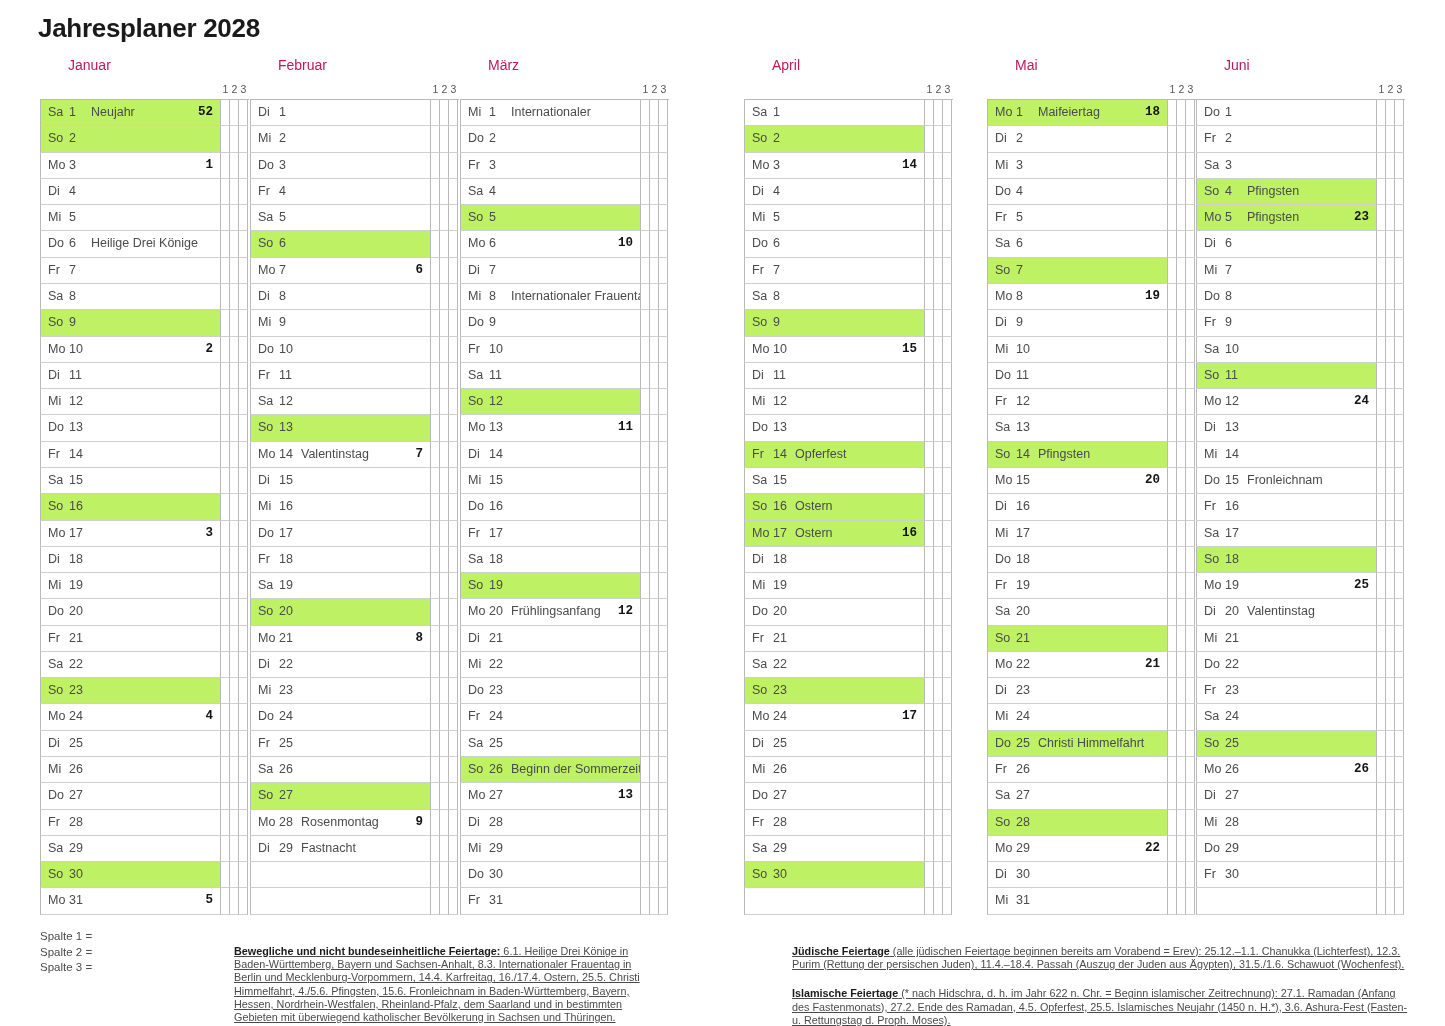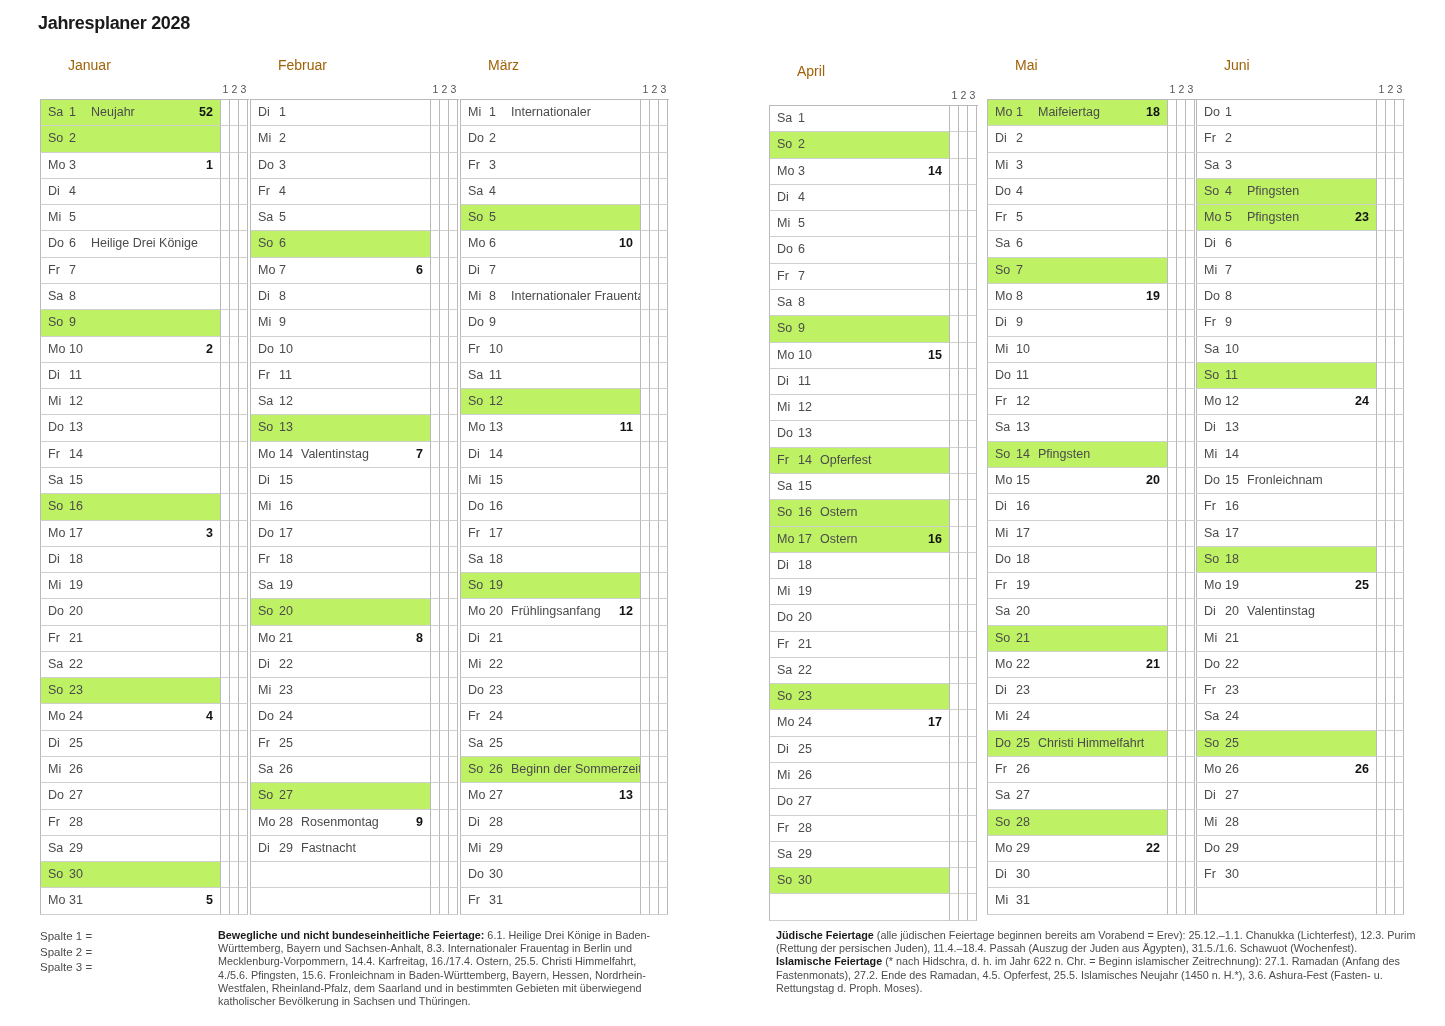--- a/index.html
+++ b/index.html
@@ -1,44 +1,44 @@
 <!DOCTYPE html>
 <html><head>
 <meta charset="utf-8">
 <style>
   html,body{margin:0;padding:0;}
   body{
     width:1445px;height:1026px;position:relative;background:#ffffff;
     font-family:"Liberation Sans",sans-serif;color:#4b4b4b;
   }
   .title{
-    position:absolute;left:38px;top:13px;font-size:18px;font-weight:700;
+    position:absolute;left:38px;top:13px;font-size:26px;font-weight:700;
     color:#1a1a1a;letter-spacing:-0.3px;
   }
   .month{position:absolute;top:57px;width:209px;}
-  .mname{margin-left:28px;font-size:14px;color:#a16207;}
+  .mname{margin-left:28px;font-size:14px;color:#be185d;}
   .wkhdr{position:absolute;left:181px;top:26px;display:flex;}
   .wkhdr span{width:9px;text-align:center;font-size:10.5px;color:#555;}
   .grid{position:absolute;left:0;top:42px;width:209px;border-top:1px solid #b9b9b9;}
   .row{display:flex;height:26.29px;box-sizing:border-box;}
   .main{
     position:relative;width:181px;box-sizing:border-box;
     border-left:1px solid #b9b9b9;border-right:1px solid #b9b9b9;
     border-bottom:1px solid #cfcfcf;
     font-size:12.5px;line-height:25.5px;white-space:nowrap;overflow:hidden;
   }
   .main.sh{background:#bef264;}
   .nc{width:9px;box-sizing:border-box;border-right:1px solid #b9b9b9;border-bottom:1px solid #cfcfcf;}
   .wd{display:inline-block;margin-left:7px;width:21px;}
   .dn{display:inline-block;width:22px;}
   .hl{}
-  .wk{position:absolute;right:7px;top:0;font-weight:700;color:#141414;}
+  .wk{position:absolute;right:7px;top:0;font-weight:700;color:#141414;font-family:Liberation Mono, monospace;}
   .spalte{position:absolute;left:40px;top:929px;font-size:11.5px;line-height:15.6px;color:#4b4b4b;}
   .note{position:absolute;top:929px;font-size:10.8px;line-height:13.2px;color:#4b4b4b;}
-  .note p{margin:0;}
+  .note p{margin:16px;text-decoration:underline;}
   .note b{color:#1a1a1a;}
   #noteL{left:218px;width:446px;}
   #noteR{left:776px;width:652px;}
 </style>
 </head>
 <body>
 
 <div class="title">Jahresplaner 2028</div>
 
 <div id="months">
@@ -623,21 +623,21 @@
           <div class="nc"></div>
         </div>
         <div class="row">
           <div class="main"><span class="wd">Fr</span><span class="dn">31</span></div>
           <div class="nc"></div>
           <div class="nc"></div>
           <div class="nc"></div>
         </div>
       </div>
     </div>
-    <div class="month" style="left: 769px; margin-top: 6px;">
+    <div class="month" style="left: 744px;">
       <div class="mname">April</div>
       <div class="wkhdr">
         <span>1</span>
         <span>2</span>
         <span>3</span>
       </div>
       <div class="grid">
         <div class="row">
           <div class="main"><span class="wd">Sa</span><span class="dn">1</span></div>
           <div class="nc"></div>

